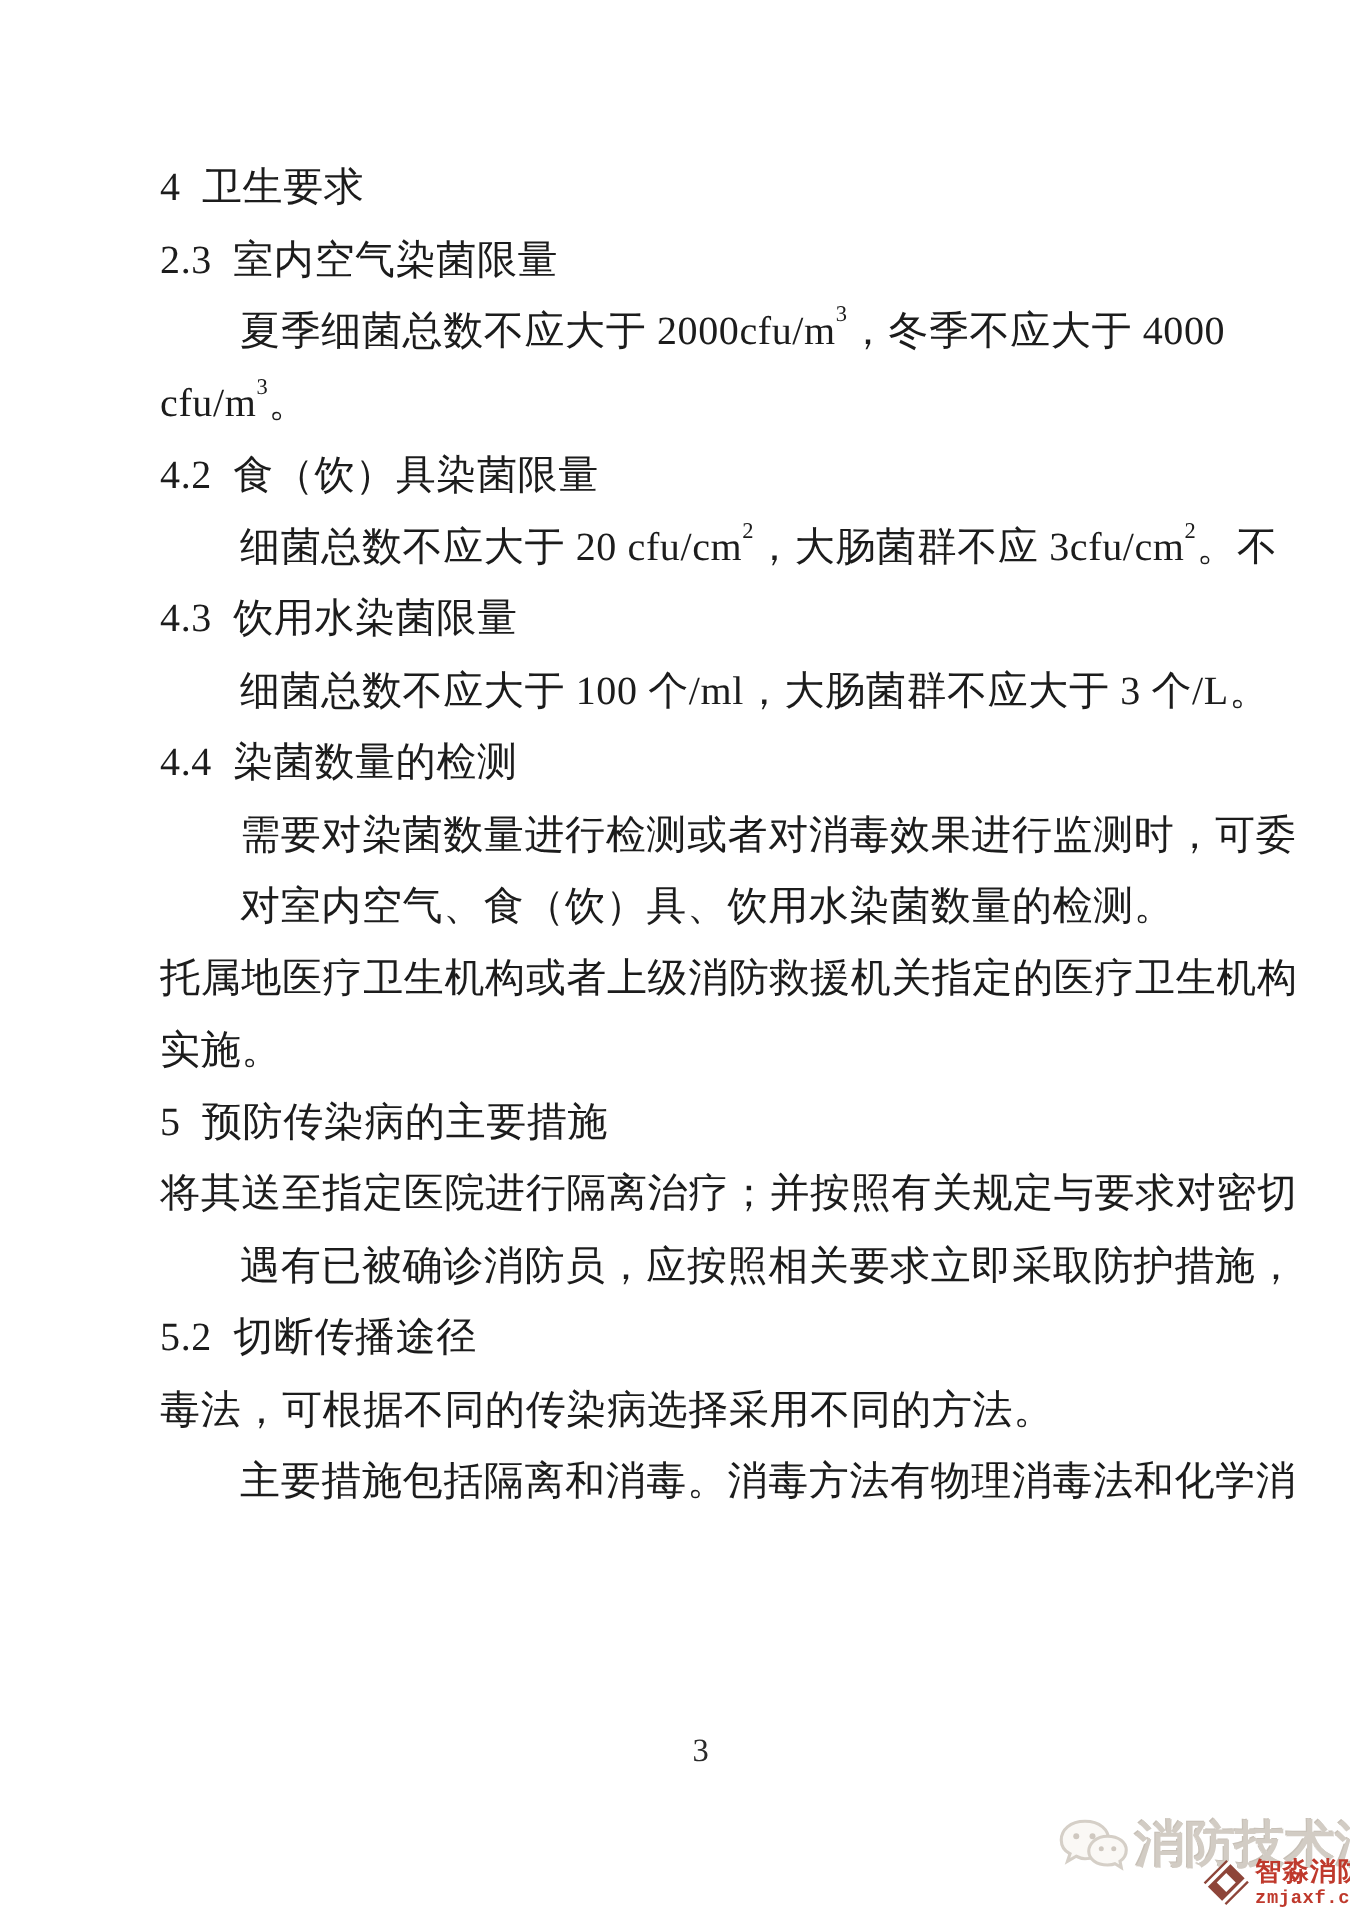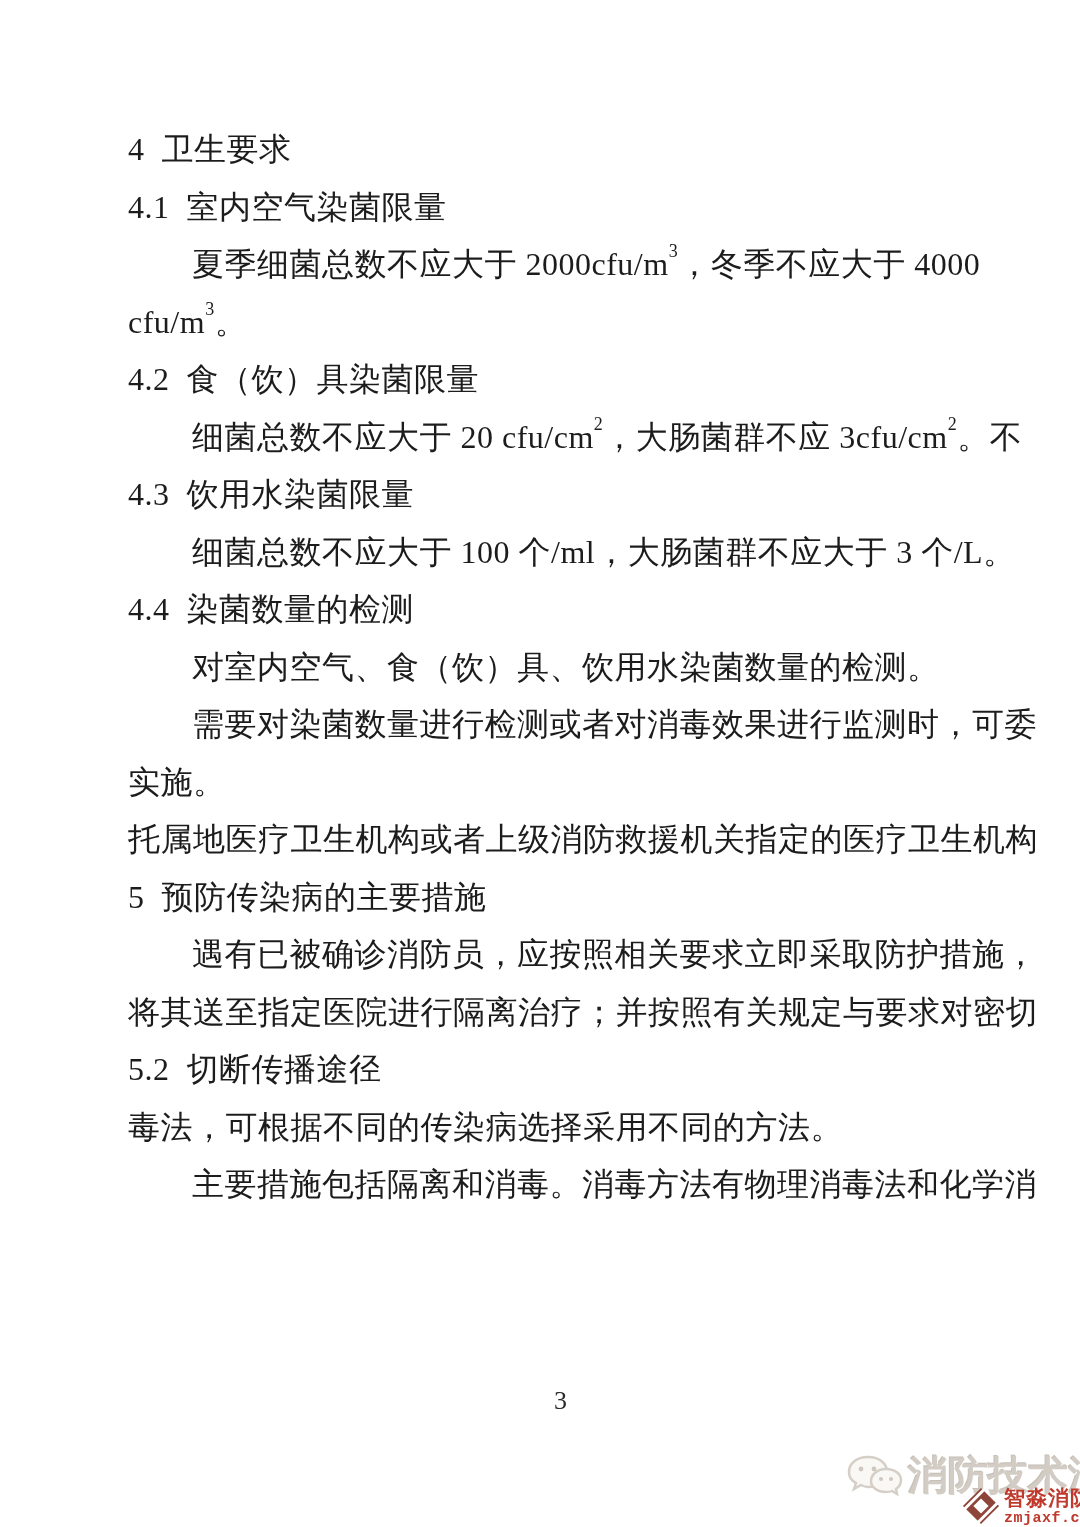--- a/index.html
+++ b/index.html
@@ -87,35 +87,35 @@
   .icon-wrap { display: inline-block; line-height: 0; }
 </style>
 </head>
 <body>
 
 <div class="page">
 
   <div class="content">
 
   <div class="line"><span>4  卫生要求</span></div>
-      <div class="line"><span>4.1  室内空气染菌限量</span></div>
+      <div class="line"><span>2.3  室内空气染菌限量</span></div>
       <div class="line indent"><span>夏季细菌总数不应大于 2000cfu/m</span><sup>3</sup><span>，冬季不应大于 4000</span></div>
       <div class="line"><span>cfu/m</span><sup>3</sup><span>。</span></div>
       <div class="line"><span>4.2  食（饮）具染菌限量</span></div>
       <div class="line indent"><span>细菌总数不应大于 20 cfu/cm</span><sup>2</sup><span>，大肠菌群不应 3cfu/cm</span><sup>2</sup><span>。不</span></div>
       <div class="line"><span>4.3  饮用水染菌限量</span></div>
       <div class="line indent"><span>细菌总数不应大于 100 个/ml，大肠菌群不应大于 3 个/L。</span></div>
       <div class="line"><span>4.4  染菌数量的检测</span></div>
+      <div class="line indent"><span>需要对染菌数量进行检测或者对消毒效果进行监测时，可委</span></div>
       <div class="line indent"><span>对室内空气、食（饮）具、饮用水染菌数量的检测。</span></div>
-      <div class="line indent"><span>需要对染菌数量进行检测或者对消毒效果进行监测时，可委</span></div>
+      <div class="line"><span>托属地医疗卫生机构或者上级消防救援机关指定的医疗卫生机构</span></div>
       <div class="line"><span>实施。</span></div>
-      <div class="line"><span>托属地医疗卫生机构或者上级消防救援机关指定的医疗卫生机构</span></div>
       <div class="line"><span>5  预防传染病的主要措施</span></div>
+      <div class="line"><span>将其送至指定医院进行隔离治疗；并按照有关规定与要求对密切</span></div>
       <div class="line indent"><span>遇有已被确诊消防员，应按照相关要求立即采取防护措施，</span></div>
-      <div class="line"><span>将其送至指定医院进行隔离治疗；并按照有关规定与要求对密切</span></div>
       <div class="line"><span>5.2  切断传播途径</span></div>
       <div class="line"><span>毒法，可根据不同的传染病选择采用不同的方法。</span></div>
       <div class="line indent"><span>主要措施包括隔离和消毒。消毒方法有物理消毒法和化学消</span></div>
     </div>
 
   <div class="page-number">3</div>
 
   <div class="channel-watermark">
     <span class="icon-wrap">
       <svg width="58" height="50" viewBox="0 0 58 50">

